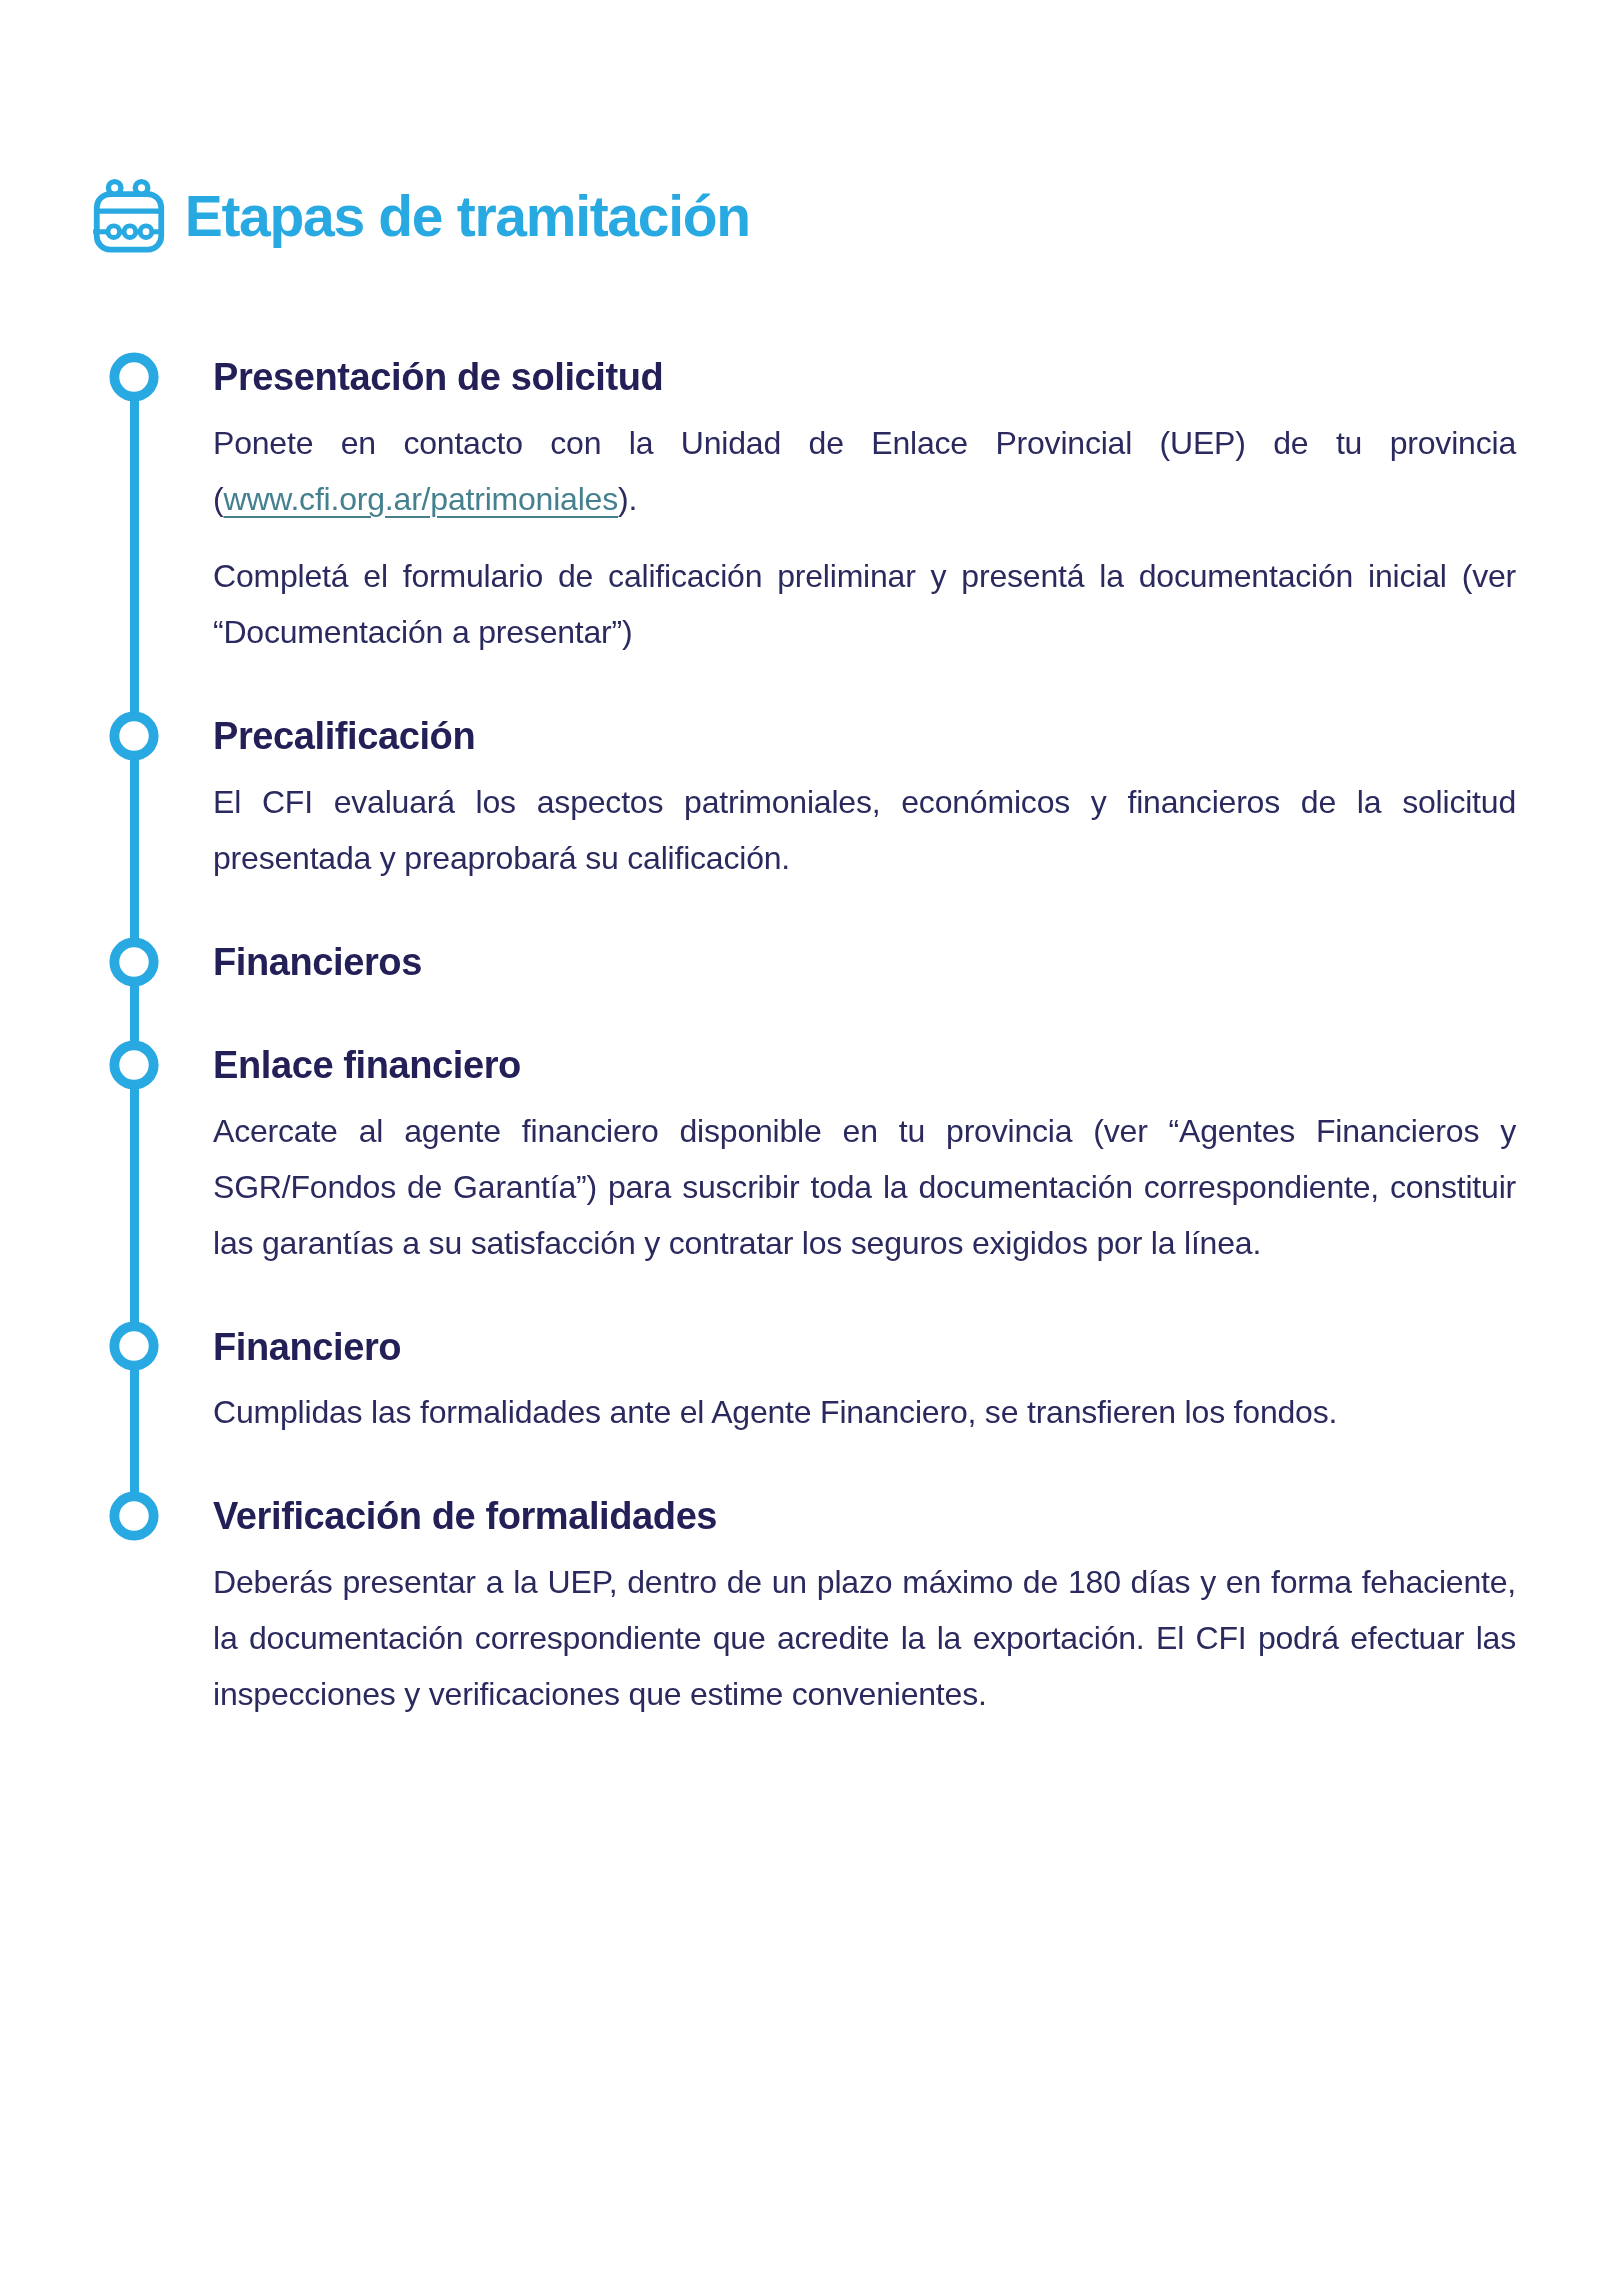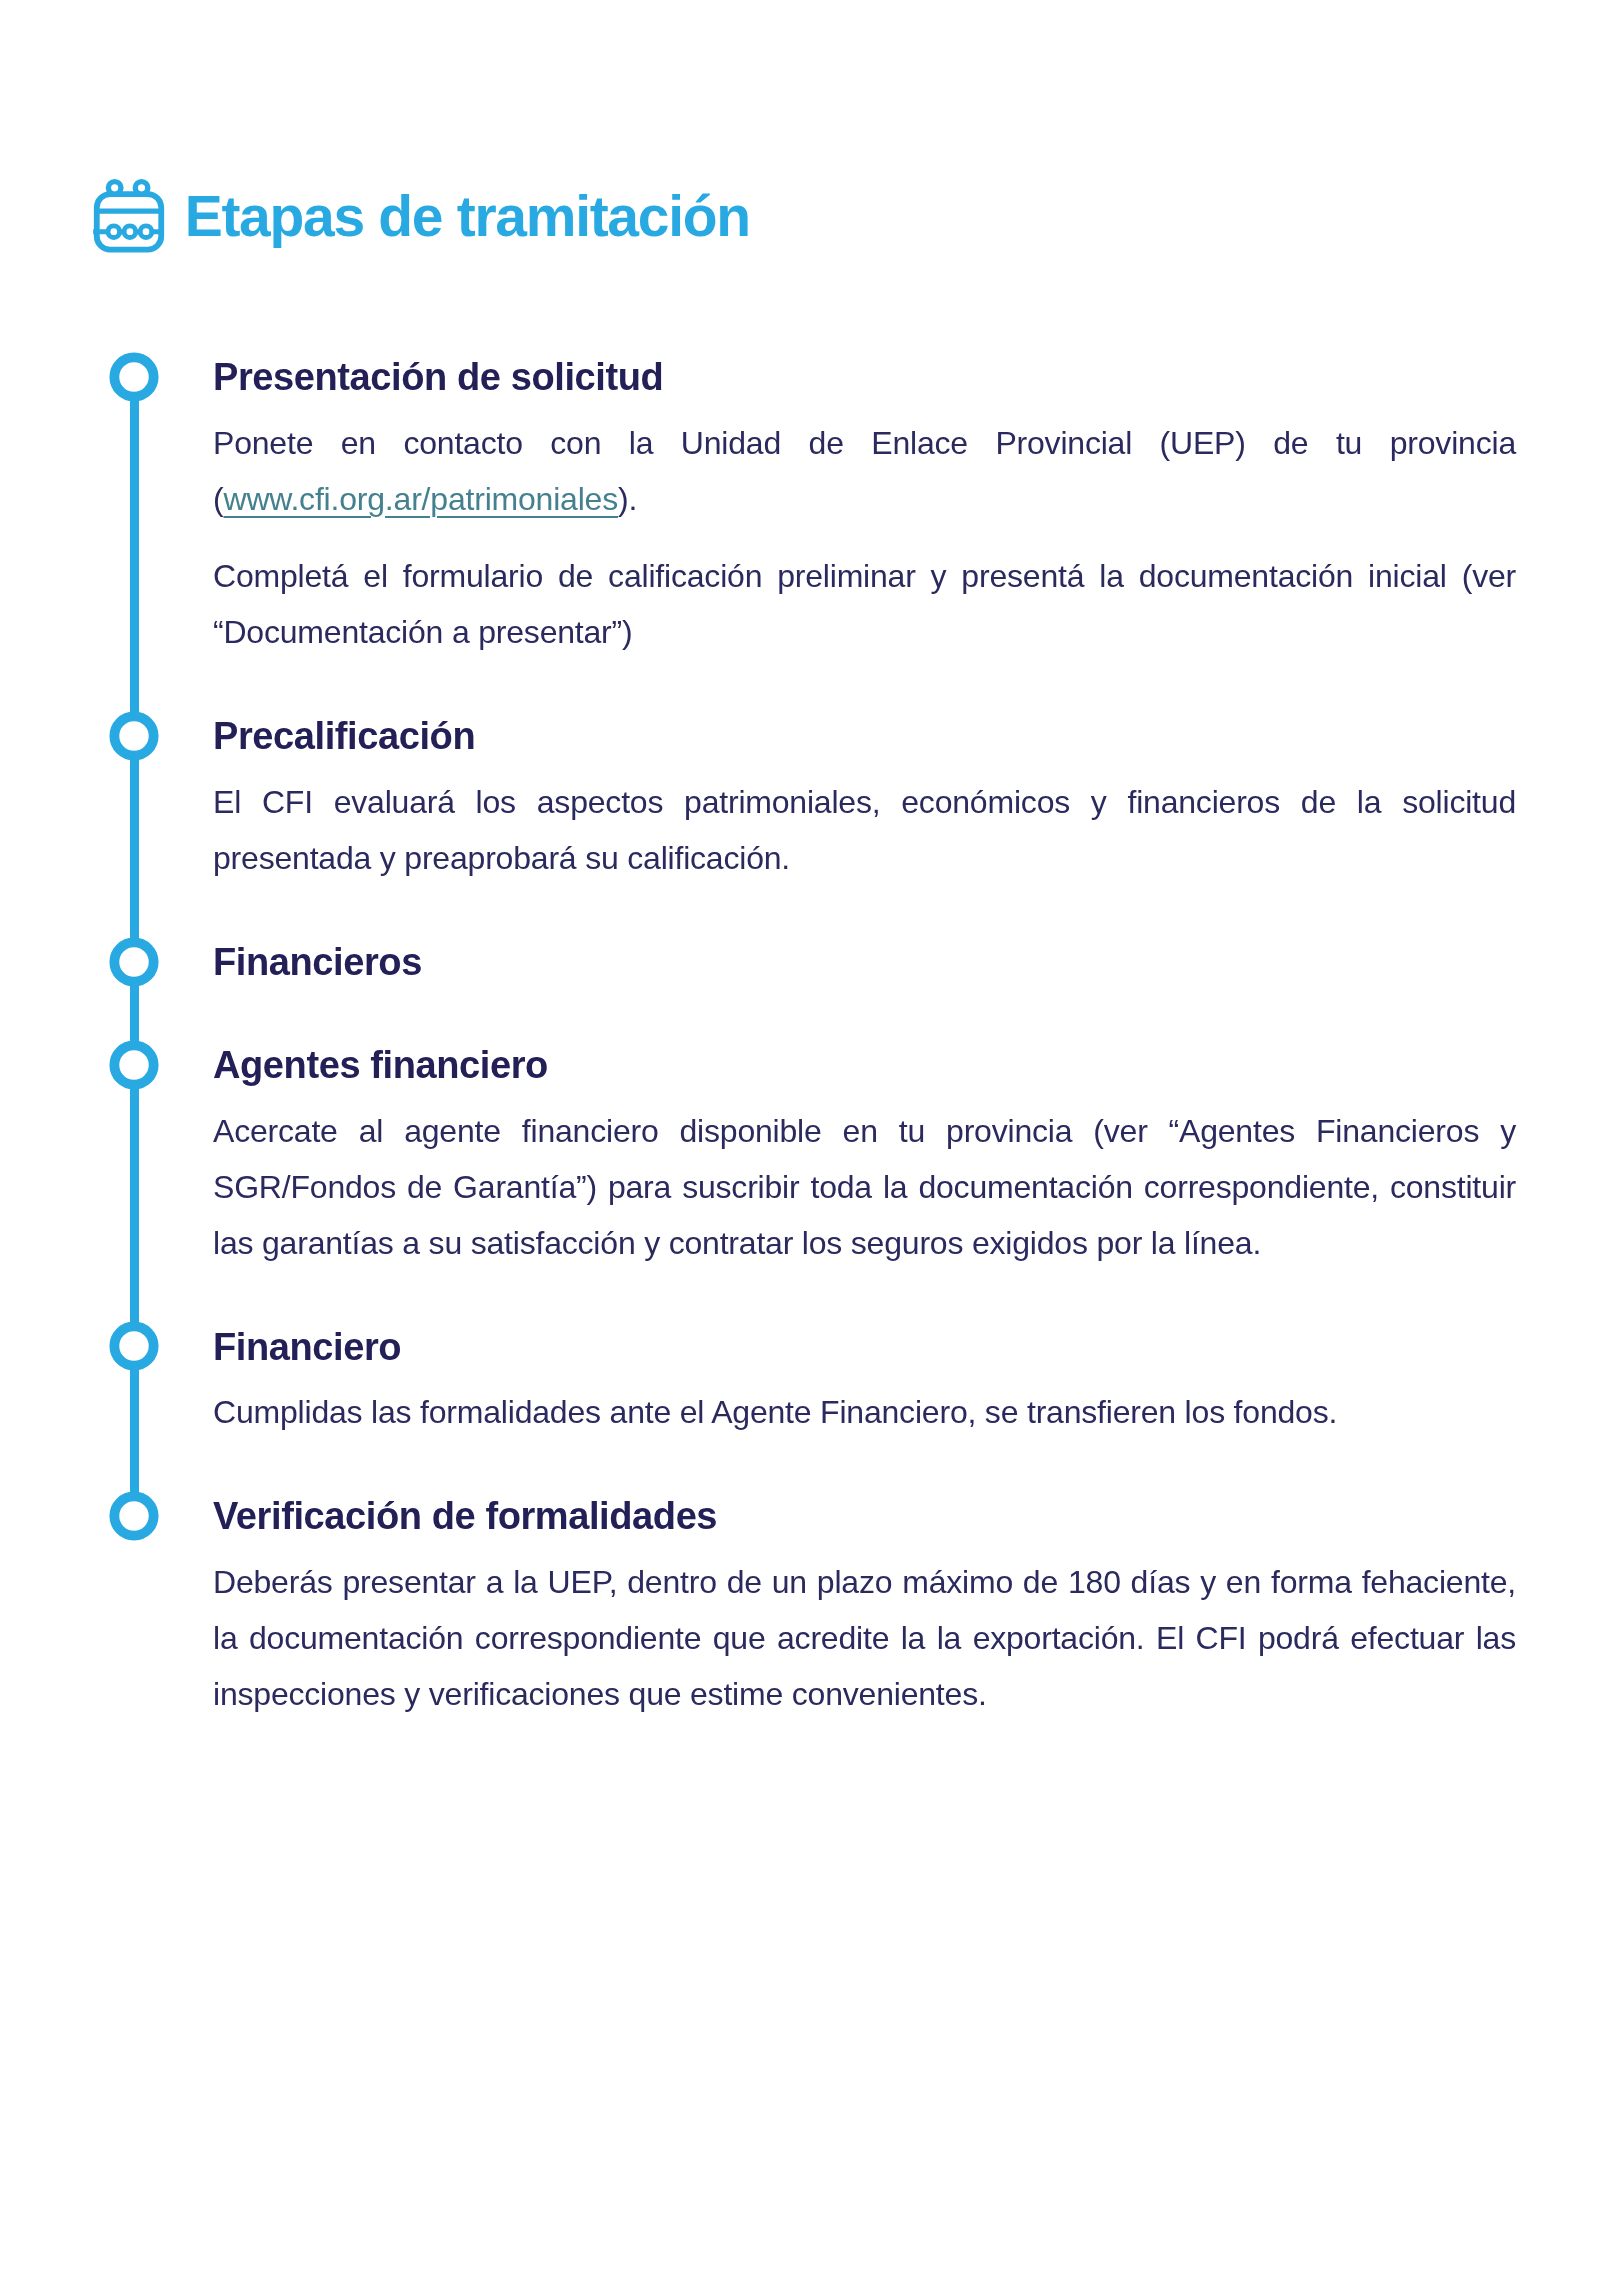--- a/index.html
+++ b/index.html
@@ -148,21 +148,21 @@
         <circle class="stroke-fill" cx="28" cy="28" r="22" stroke-width="11"></circle>
       </svg>
       <h2 class="step-title">Financieros</h2>
     </section>
 
     <section class="step">
       <div class="connector"></div>
       <svg class="marker" width="50" height="50" viewBox="0 0 56 56" xmlns="http://www.w3.org/2000/svg">
         <circle class="stroke-fill" cx="28" cy="28" r="22" stroke-width="11"></circle>
       </svg>
-      <h2 class="step-title">Agentes financiero</h2>
+      <h2 class="step-title">Enlace financiero</h2>
       <div class="step-body">
         <p>Acercate al agente financiero disponible en tu provincia (ver “Agentes Financieros y SGR/Fondos de Garantía”) para suscribir toda la documentación correspondiente, constituir las garantías a su satisfacción y contratar los seguros exigidos por la línea.</p>
       </div>
     </section>
 
     <section class="step">
       <div class="connector"></div>
       <svg class="marker" width="50" height="50" viewBox="0 0 56 56" xmlns="http://www.w3.org/2000/svg">
         <circle class="stroke-fill" cx="28" cy="28" r="22" stroke-width="11"></circle>
       </svg>

